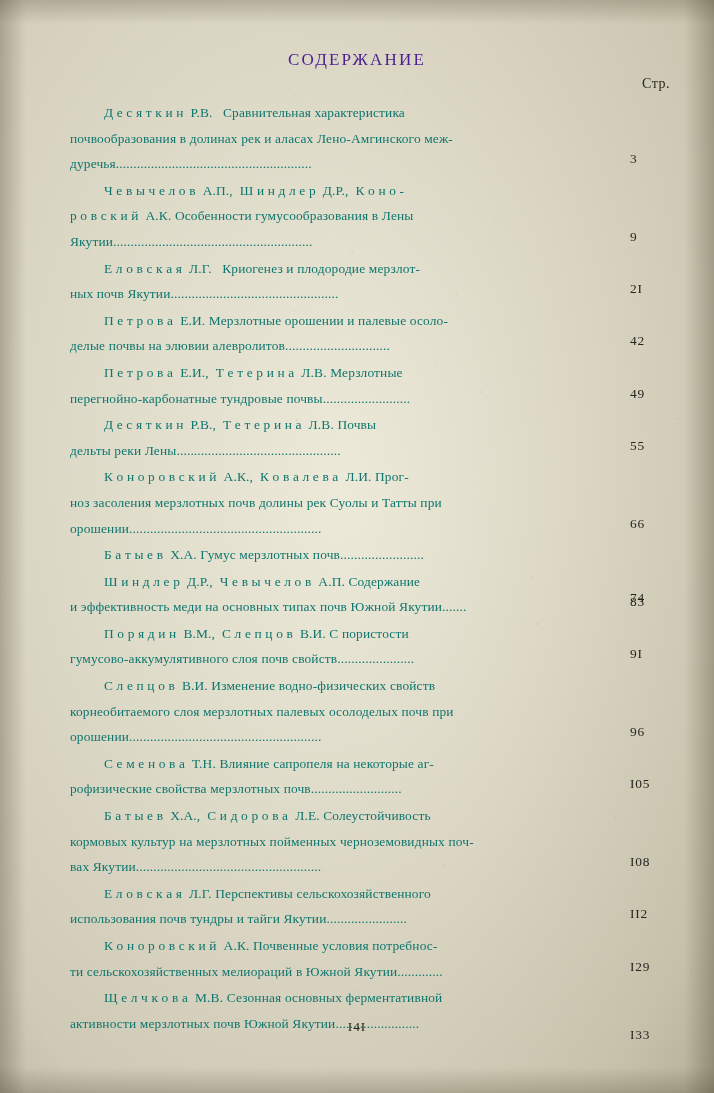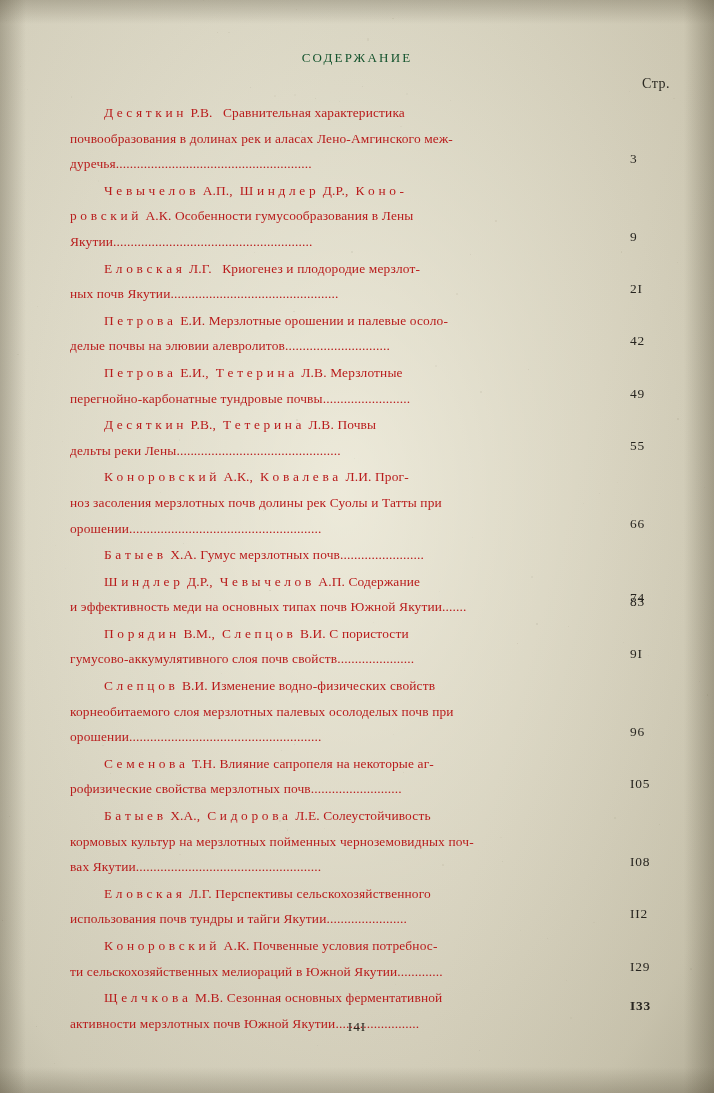--- a/index.html
+++ b/index.html
@@ -31,24 +31,24 @@
   .content {
     position: absolute;
     inset: 0;
   }
   .page-title {
     position: absolute;
     top: 50px;
     left: 0;
     right: 0;
     text-align: center;
-    font-size: 13px;
+    font-size: 17px;
     letter-spacing: 2.2px;
     font-family: "Liberation Serif", serif;
-    color: #14532d;
+    color: #4c1d95;
   }
   .col-head {
     position: absolute;
     top: 76px;
     right: 44px;
     font-size: 14px;
     letter-spacing: 0.5px;
     color: #2a2821;
   }
   .toc {
@@ -62,21 +62,21 @@
     margin-bottom: 1px;
   }
   .entry .lines {
     width: 570px;
   }
   .line {
     font-size: 13.4px;
     line-height: 25.6px;
     letter-spacing: 0.15px;
     white-space: pre-wrap;
-    color: #b91c1c;
+    color: #0f766e;
   }
   .line.first {
     text-indent: 34px;
   }
   .pageno {
     position: absolute;
     right: 8px;
     font-size: 13.4px;
     letter-spacing: 0.8px;
     color: #272520;
@@ -238,21 +238,21 @@
           <div class="line first">К о н о р о в с к и й  А.К. Почвенные условия потребнос-</div>
           <div class="line">ти сельскохозяйственных мелиораций в Южной Якутии.............</div>
         </div>
         <div class="pageno" style="top: 25.6px;">I29</div>
       </div>
       <div class="entry">
         <div class="lines">
           <div class="line first">Щ е л ч к о в а  М.В. Сезонная основных ферментативной</div>
           <div class="line">активности мерзлотных почв Южной Якутии........................</div>
         </div>
-        <div class="pageno" style="top: 13px; font-weight: bold;">I33</div>
+        <div class="pageno" style="top: 42px;">I33</div>
       </div>
     </div>
 
   <div class="footer">I4I</div>
 
 </div>
 
 <div class="edge-left"></div>
 <div class="edge-right"></div>
 <div class="edge-top"></div>

